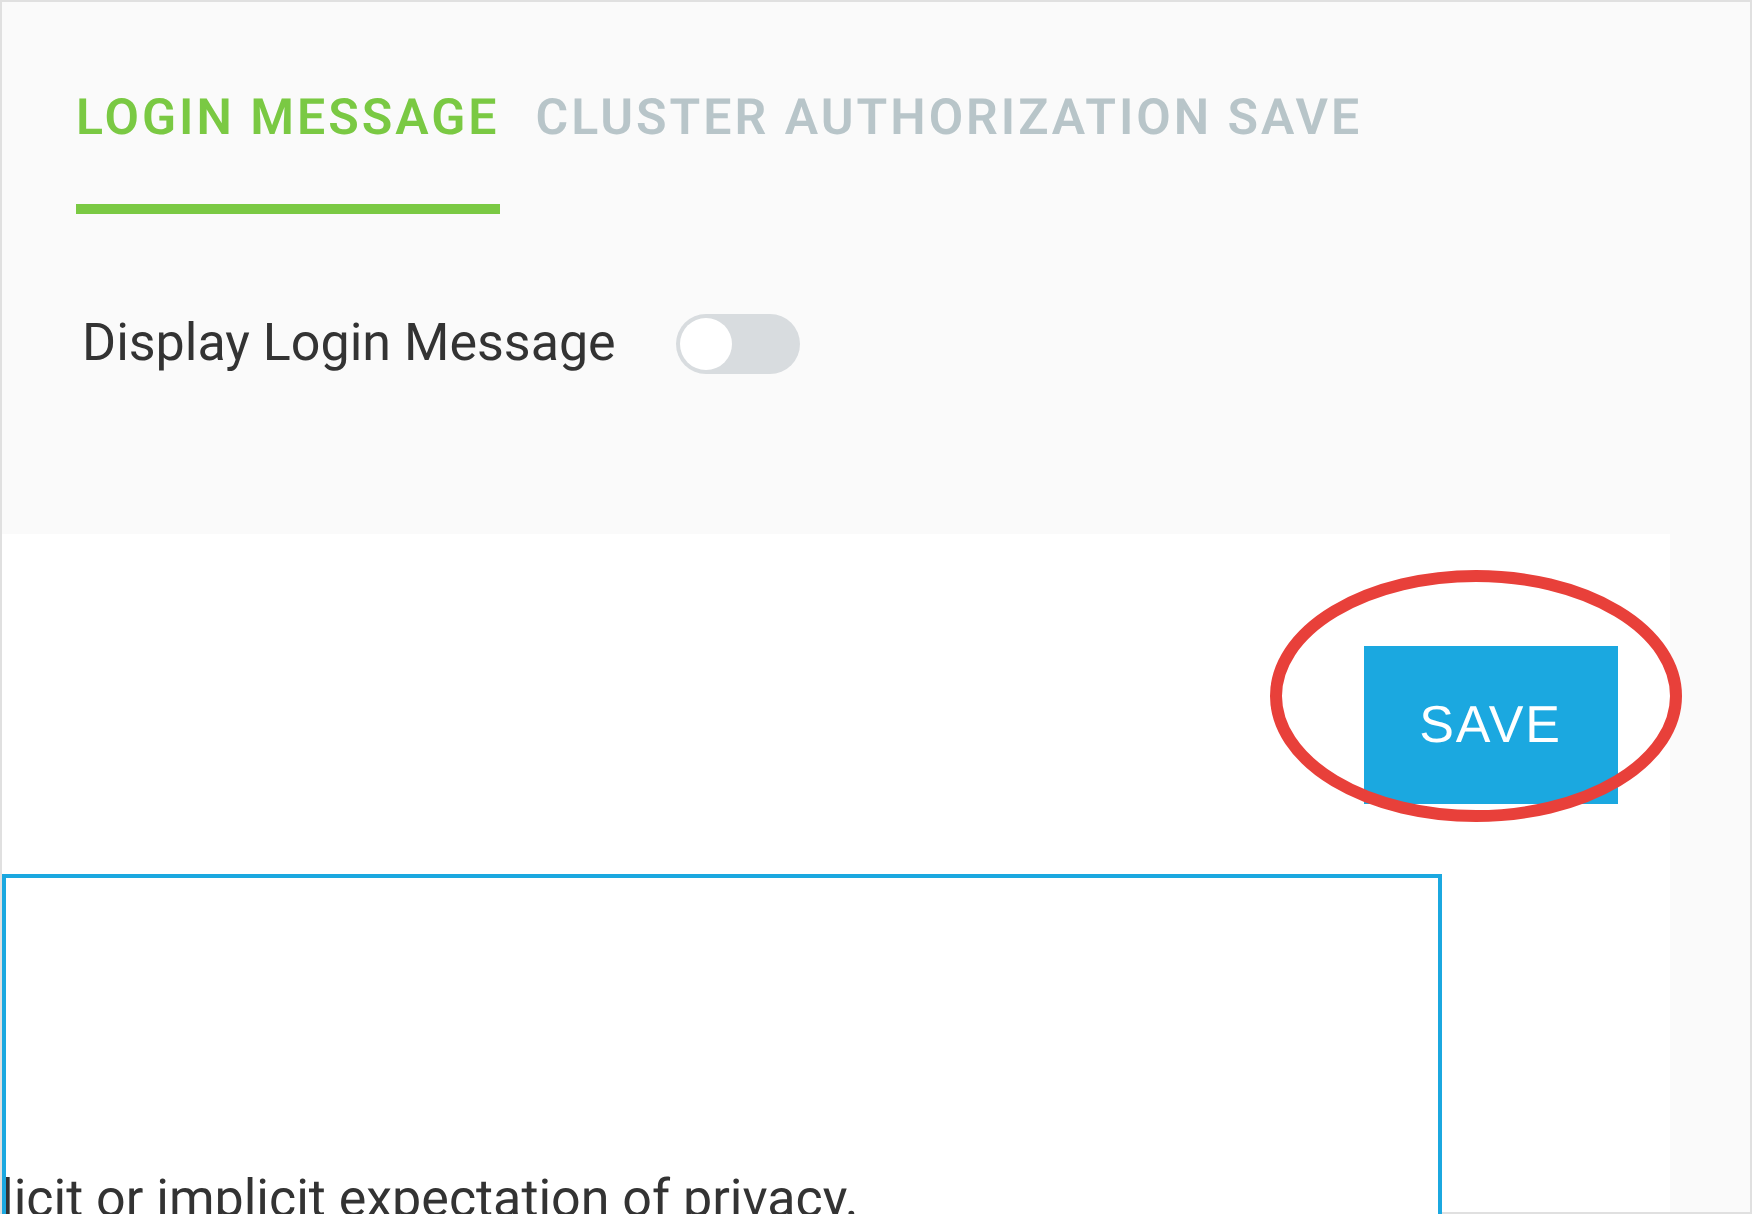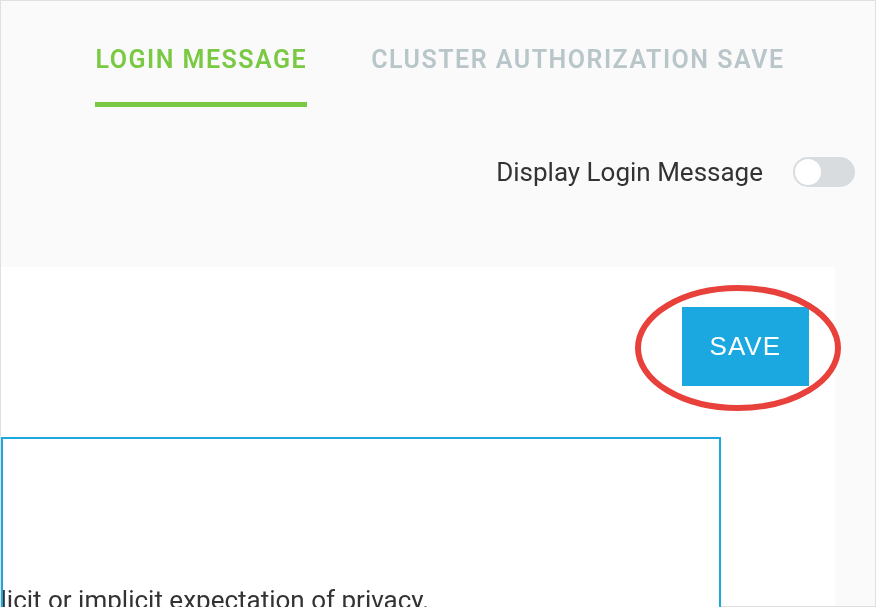--- a/index.html
+++ b/index.html
@@ -17,43 +17,41 @@
     }
     .container {
       border: 1px solid #e0e0e0;
       background: #fafafa;
       width: 876px;
       height: 607px;
       position: relative;
     }
     .tabs {
       display: flex;
-      padding: 20px 20px 0 24px;
-      gap: 64px;
-      justify-content: center;
+      padding: 20px 20px 0 37px;
+      gap: 18px;
     }
     .tab {
       font-size: 25px;
       font-weight: 600;
       letter-spacing: 1.5px;
       padding: 24px 0 28px 0;
       cursor: pointer;
       color: #b8c5c9;
     }
     .tab.active {
       color: #7ac943;
       border-bottom: 5px solid #7ac943;
     }
     .toggle-row {
       display: flex;
       align-items: center;
-      justify-content: flex-end;
+      justify-content: flex-start;
       padding: 50px 20px 30px 40px;
       gap: 30px;
-      margin-left: 39px;
     }
     .toggle-label {
       font-size: 26px;
       color: #333;
     }
     .toggle {
       width: 62px;
       height: 30px;
       background: #d8dcdf;
       border-radius: 15px;
@@ -74,21 +72,21 @@
       margin: 0;
       padding: 30px;
       position: absolute;
       top: 266px;
       left: 0;
       right: 40px;
       bottom: 0;
     }
     .save-button {
       position: absolute;
-      top: 40px;
+      top: 56px;
       right: 26px;
       background: #1ba8e0;
       color: #ffffff;
       border: none;
       font-size: 26px;
       font-weight: 400;
       padding: 24px 28px;
       cursor: pointer;
       letter-spacing: 1px;
     }

